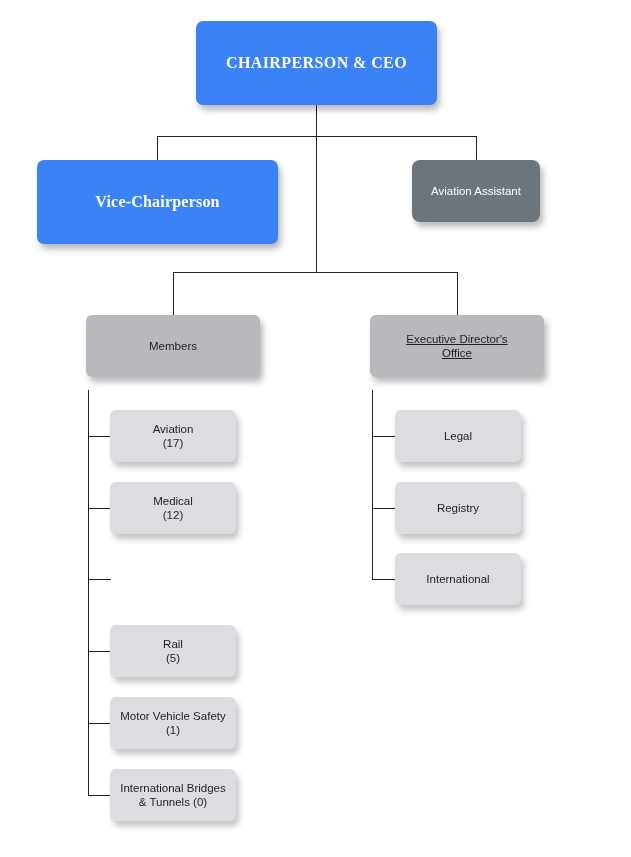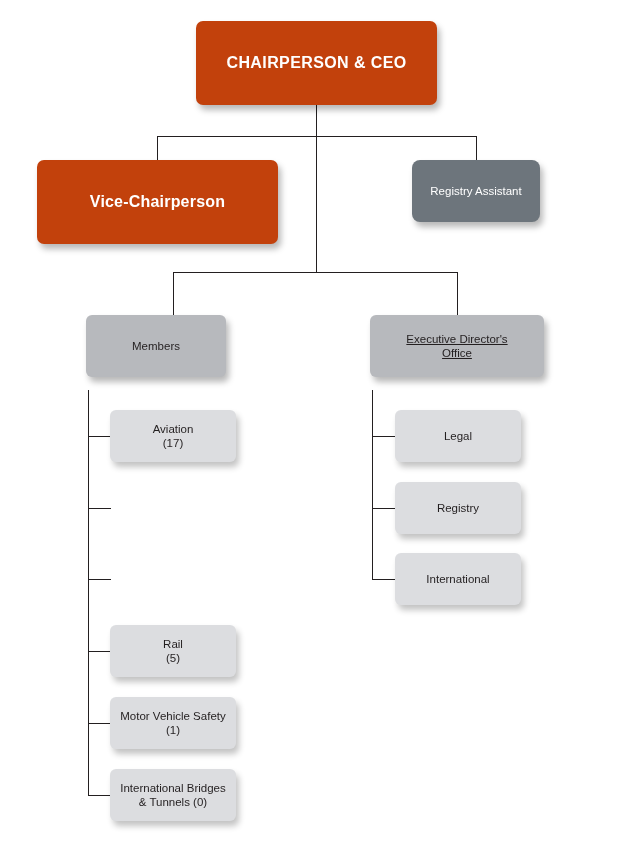--- a/index.html
+++ b/index.html
@@ -43,22 +43,23 @@
     padding: 4px 8px;
     box-shadow: 3px 5px 6px rgba(0,0,0,0.28);
   }
   .node .node-label {
     display: block;
     white-space: pre-line;
   }
 
   
   .node.teal {
-    background: #c2410c;
+    background: #3b82f6;
     color: #ffffff;
+    font-family: Liberation Serif, serif;
   }
   .node.ceo {
     font-size: 16px;
     font-weight: bold;
     letter-spacing: 0.4px;
   }
   .node.vice {
     font-size: 16px;
     font-weight: bold;
     letter-spacing: 0.2px;
@@ -127,35 +128,39 @@
 
   <div class="node teal ceo" style="left:196px; top:21px; width:241px; height:84px;">
     <span class="node-label">CHAIRPERSON &amp; CEO</span>
   </div>
 
   <div class="node teal vice" style="left:37px; top:160px; width:241px; height:84px;">
     <span class="node-label">Vice-Chairperson</span>
   </div>
 
   <div class="node midgray" style="left:412px; top:160px; width:128px; height:62px;">
-    <span class="node-label">Registry Assistant</span>
+    <span class="node-label">Aviation Assistant</span>
   </div>
 
-  <div class="node gray2" style="left:86px; top:315px; width:140px; height:62px;">
+  <div class="node gray2" style="left:86px; top:315px; width:174px; height:62px;">
     <span class="node-label">Members</span>
   </div>
 
   <div class="node gray2" style="left:370px; top:315px; width:174px; height:62px;text-decoration:underline;">
     <span class="node-label">Executive Director's
 Office</span>
   </div>
 
   <div class="node gray3" style="left:110px; top:410px; width:126px; height:52px;">
     <span class="node-label">Aviation
 (17)</span>
+  </div>
+  <div class="node gray3" style="left:110px; top:482px; width:126px; height:52px;">
+    <span class="node-label">Medical
+(12)</span>
   </div>
   <div class="node gray3" style="left:110px; top:625px; width:126px; height:52px;">
     <span class="node-label">Rail
 (5)</span>
   </div>
   <div class="node gray3" style="left:110px; top:697px; width:126px; height:52px;">
     <span class="node-label">Motor Vehicle Safety
 (1)</span>
   </div>
   <div class="node gray3" style="left:110px; top:769px; width:126px; height:52px;">

